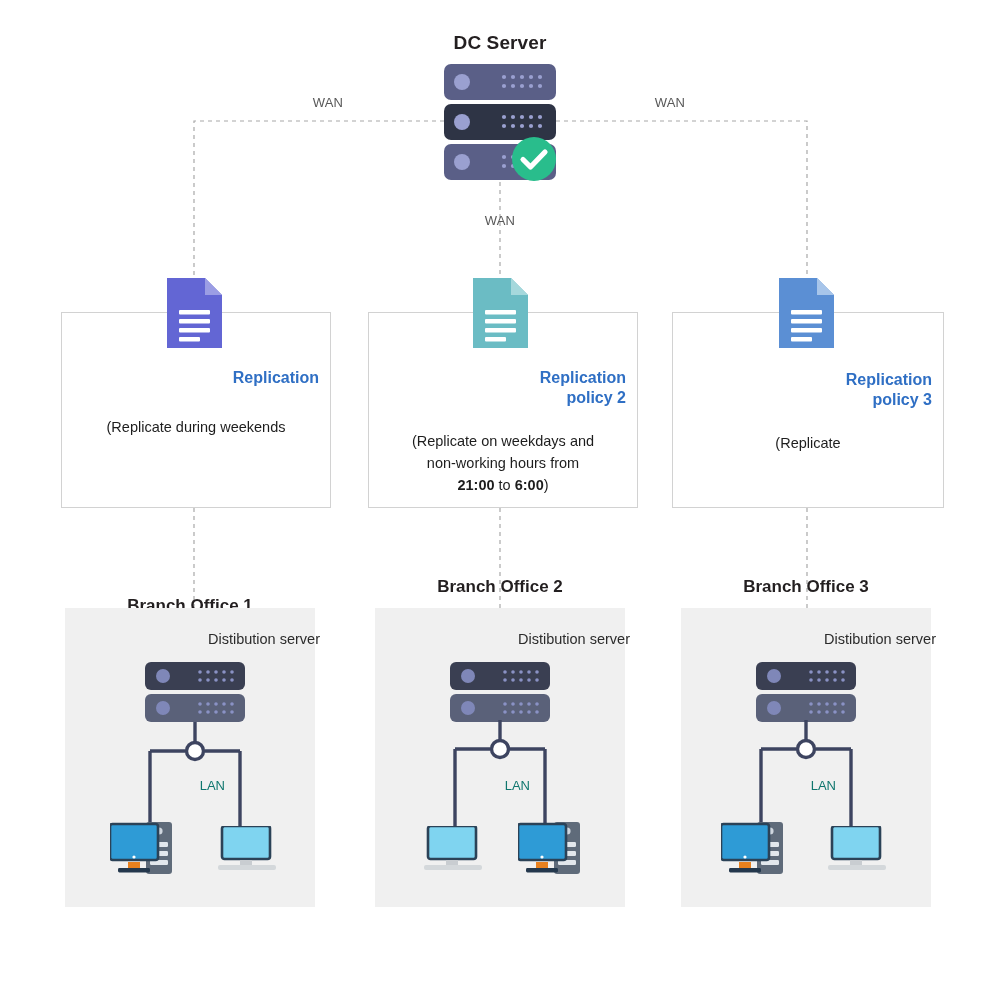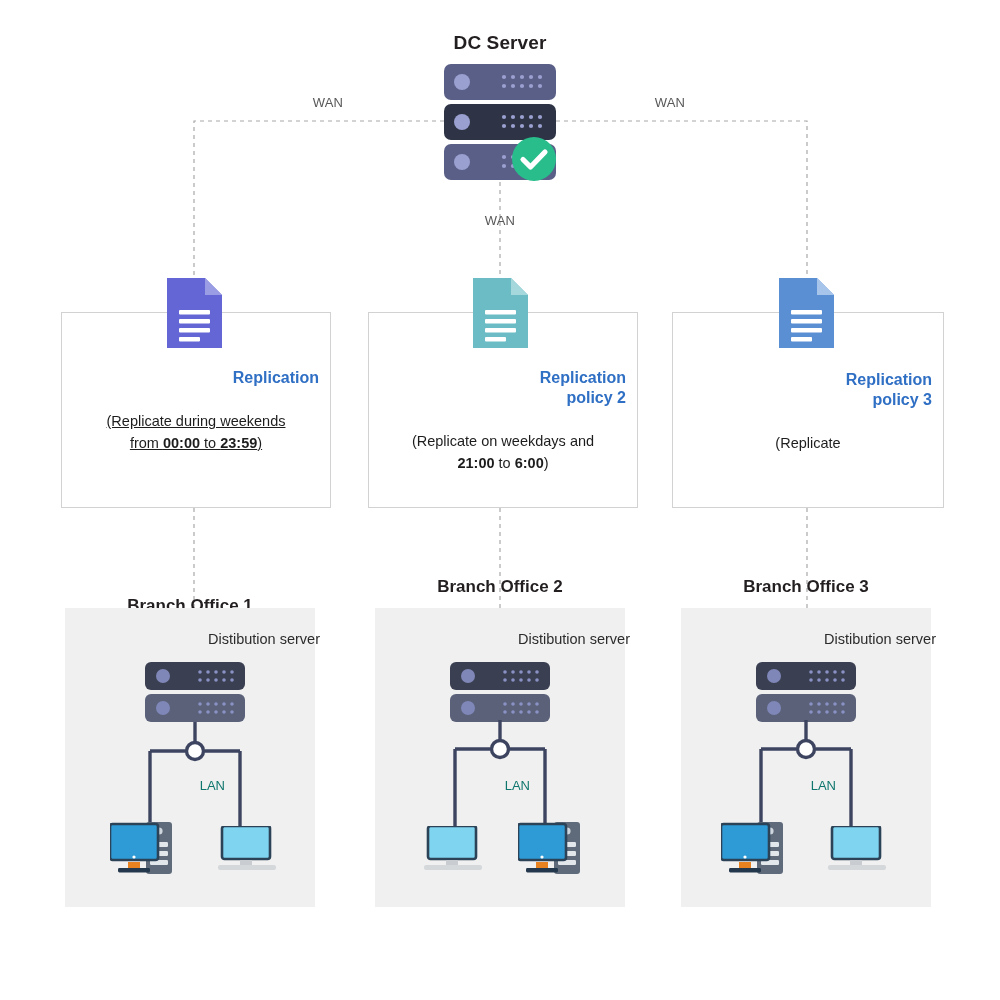--- a/index.html
+++ b/index.html
@@ -192,42 +192,42 @@
     <path d="M38,0 L55,17 L38,17 Z" fill="#9b9de4"></path>
     <rect x="12" y="32" width="31" height="4.6" rx="1" fill="#ffffff"></rect>
     <rect x="12" y="41" width="31" height="4.6" rx="1" fill="#ffffff"></rect>
     <rect x="12" y="50" width="31" height="4.6" rx="1" fill="#ffffff"></rect>
     <rect x="12" y="59" width="21" height="4.6" rx="1" fill="#ffffff"></rect>
   </svg>
   <div class="policy-content" style="left:61px; top:368px; width:270px;">
     <div class="policy-title">
       <div>Replication</div>
     </div>
-    <div class="policy-body" style="margin-top:22px;text-decoration:underline;">
+    <div class="policy-body" style="margin-top:28px;">
         <div><span>(Replicate during weekends</span></div>
-        <div><span>from </span><b>00:00</b><span> to </span><b>23:59</b><span>)</span></div>
       </div>
   </div>
 
   <div class="policy-box" style="left:368px; top:312px; width:270px; height:196px;"></div>
   <svg class="doc-icon" style="left:473px; top:278px;" width="55" height="70" viewBox="0 0 55 70">
     <path d="M0,0 L38,0 L55,17 L55,70 L0,70 Z" fill="#6bbcc4"></path>
     <path d="M38,0 L55,17 L38,17 Z" fill="#a5d8dc"></path>
     <rect x="12" y="32" width="31" height="4.6" rx="1" fill="#ffffff"></rect>
     <rect x="12" y="41" width="31" height="4.6" rx="1" fill="#ffffff"></rect>
     <rect x="12" y="50" width="31" height="4.6" rx="1" fill="#ffffff"></rect>
     <rect x="12" y="59" width="21" height="4.6" rx="1" fill="#ffffff"></rect>
   </svg>
   <div class="policy-content" style="left:368px; top:368px; width:270px;">
     <div class="policy-title">
       <div>Replication</div>
       <div>policy 2</div>
     </div>
     <div class="policy-body" style="margin-top:22px;">
         <div><span>(Replicate on weekdays and</span></div>
+        <div><span>non-working hours from</span></div>
         <div><b>21:00</b><span> to </span><b>6:00</b><span>)</span></div>
       </div>
   </div>
 
   <div class="policy-box" style="left:672px; top:312px; width:272px; height:196px;"></div>
   <svg class="doc-icon" style="left:779px; top:278px;" width="55" height="70" viewBox="0 0 55 70">
     <path d="M0,0 L38,0 L55,17 L55,70 L0,70 Z" fill="#5b8fd4"></path>
     <path d="M38,0 L55,17 L38,17 Z" fill="#a7c5ea"></path>
     <rect x="12" y="32" width="31" height="4.6" rx="1" fill="#ffffff"></rect>
     <rect x="12" y="41" width="31" height="4.6" rx="1" fill="#ffffff"></rect>

